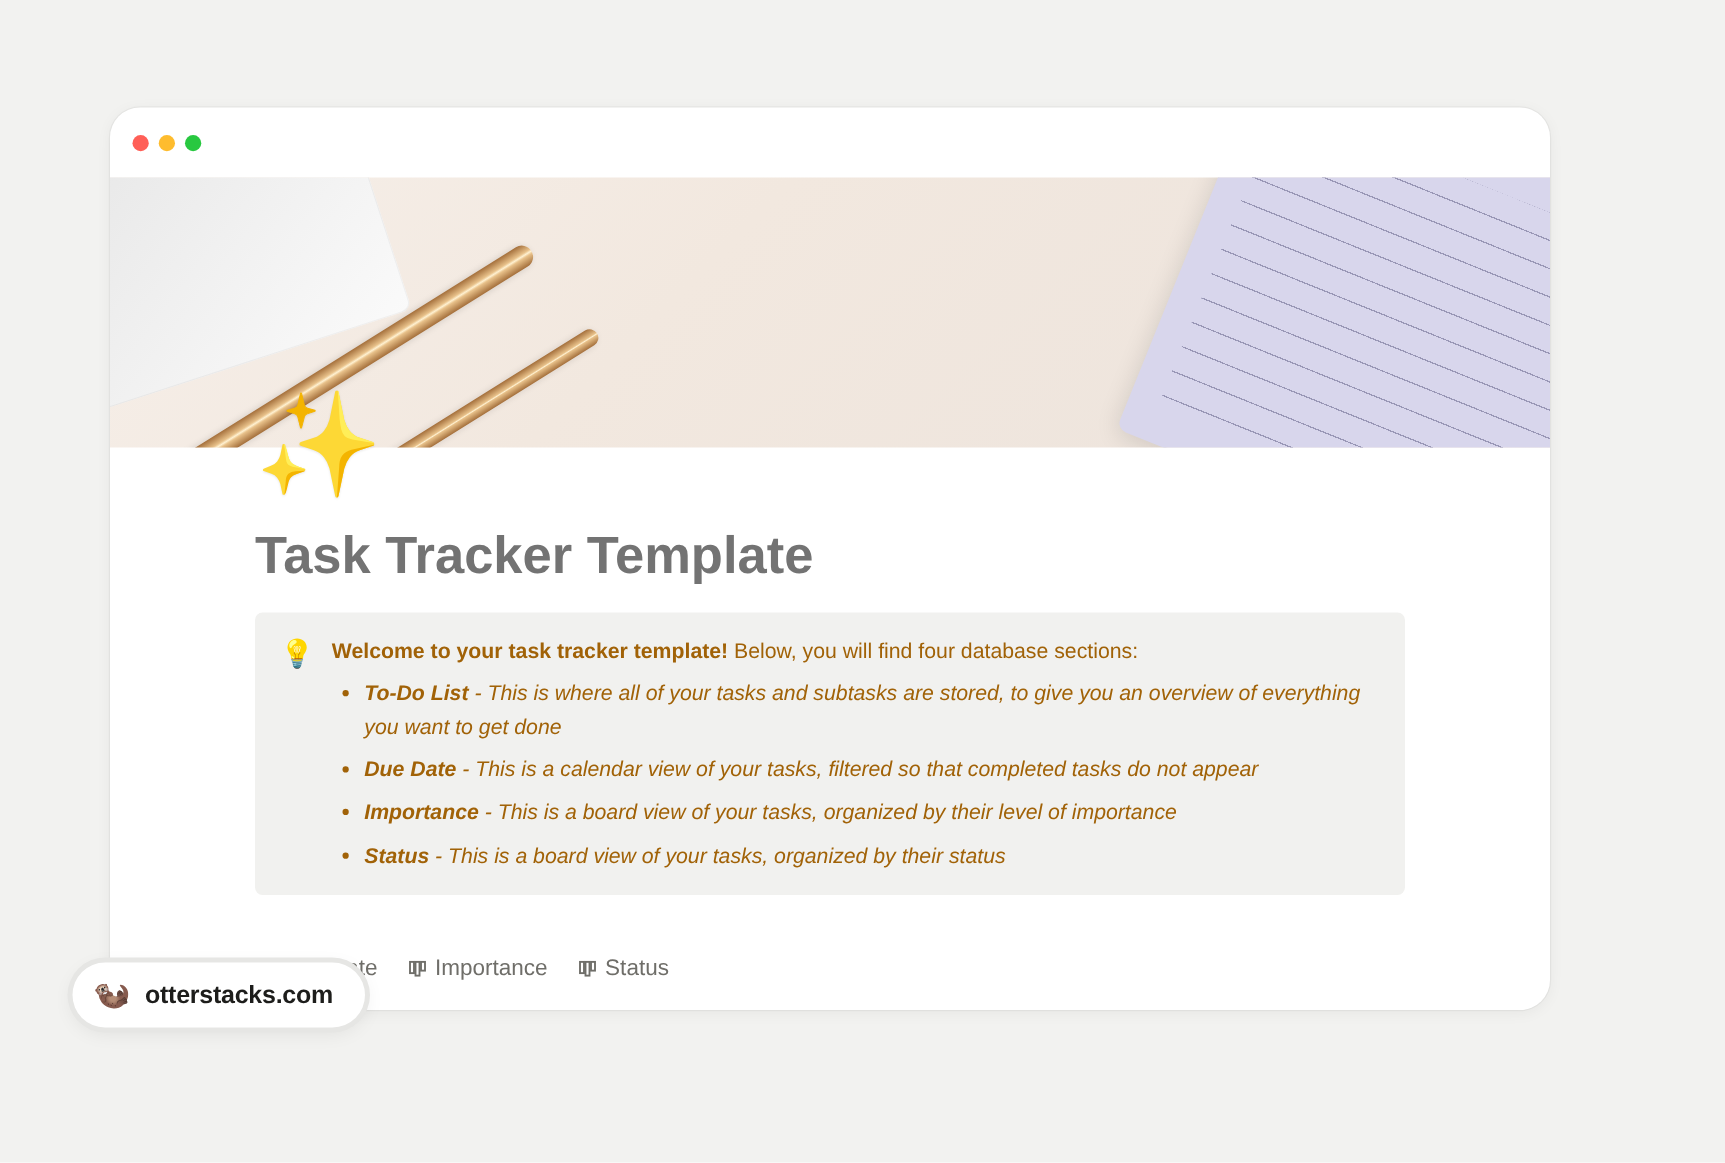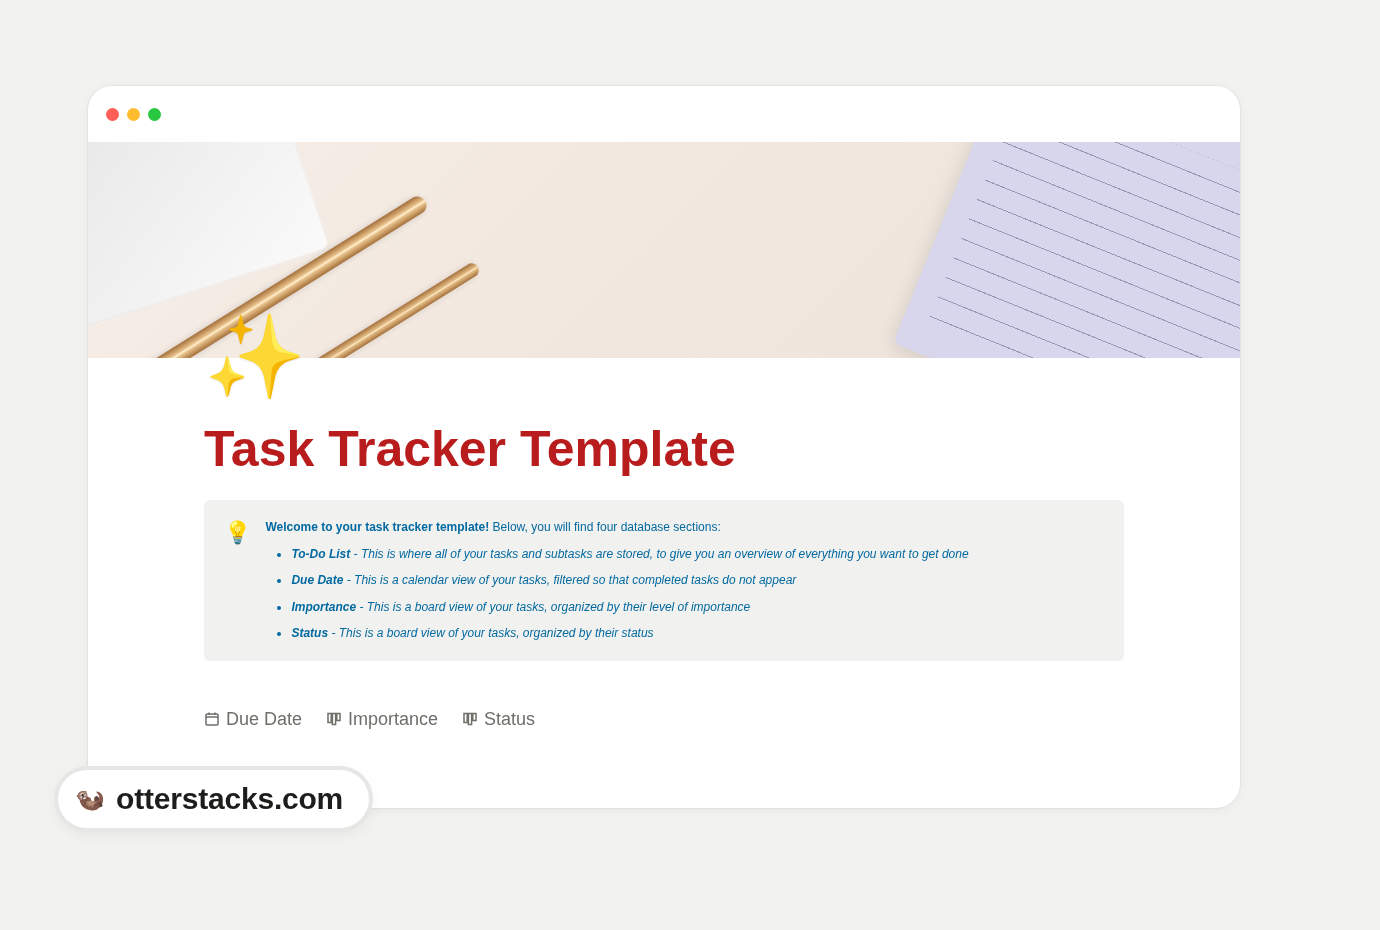--- a/index.html
+++ b/index.html
@@ -97,43 +97,43 @@
   font-size: 82px;
   line-height: 1;
   z-index: 5;
   text-shadow: 0 1px 2px rgba(0,0,0,0.1);
 }
 .content {
   padding: 62px 0 0 0;
   position: relative;
 }
 .page-title {
-  font-size: 50px;
+  font-size: 42px;
   font-weight: 700;
-  color: #b91c1c;
+  color: #737373;
   margin-left: 116px;
   margin-bottom: 22px;
 }
 .callout {
   margin: 0 116px 0 116px;
   background: #f1f1ef;
   border-radius: 6px;
   padding: 18px 24px 18px 20px;
   display: flex;
   gap: 14px;
 }
 .callout-icon {
   font-size: 22px;
   line-height: 1.4;
   flex-shrink: 0;
 }
 .callout-body {
   flex: 1;
-  color: #0369a1;
-  font-size: 12px;
+  color: #a16207;
+  font-size: 17px;
   line-height: 1.55;
 }
 .callout-body .intro-bold { font-weight: 700; }
 .callout-body ul {
   list-style: disc;
   margin-top: 6px;
   padding-left: 26px;
 }
 .callout-body li { margin-top: 8px; }
 .callout-body li .item-name { font-weight: 700; font-style: italic; text-align: right; }
@@ -159,21 +159,21 @@
   align-items: center;
   gap: 12px;
   box-shadow: 0 0 0 4px #e6e6e4, 0 4px 16px rgba(0,0,0,0.08);
 }
 .brand-pill .otter {
   width: 28px; height: 28px;
   display: flex; align-items: center; justify-content: center;
   font-size: 24px; line-height: 1;
 }
 .brand-pill .brand-text {
-  font-size: 30px;
+  font-size: 20px;
   font-weight: 700;
   color: #1d1d1b;
   letter-spacing: -0.2px;
 }
 </style>
 </head>
 <body>
 
 <div class="window">
   <div class="titlebar">

